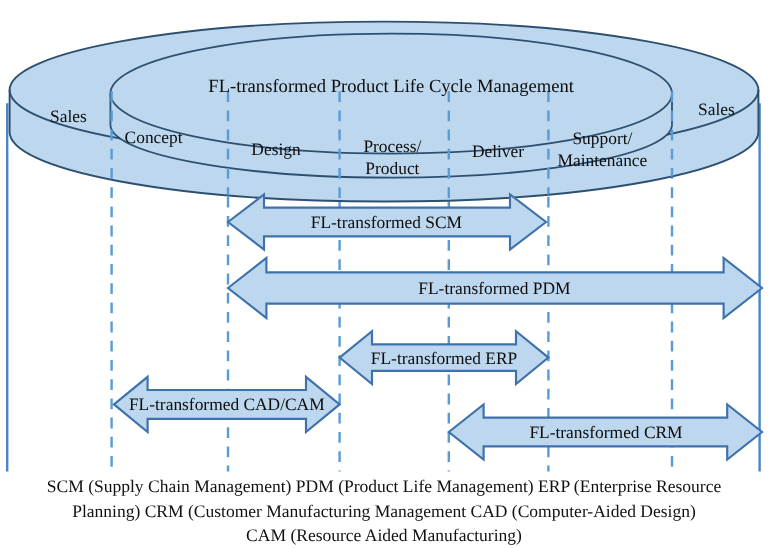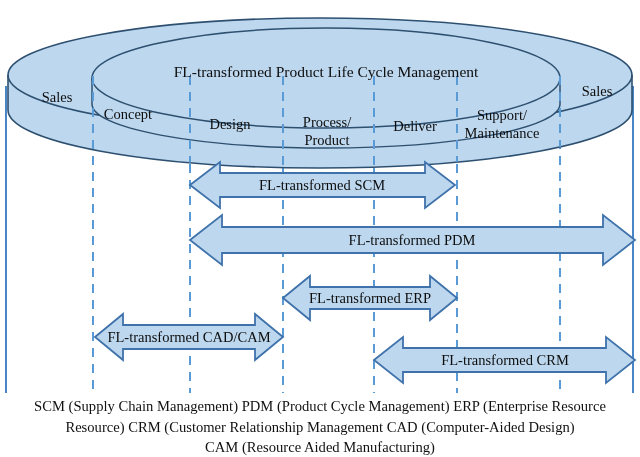--- a/index.html
+++ b/index.html
@@ -149,18 +149,18 @@
 
     <g>
       <path d="M 374,360 L 403,337 L 403,348 L 606,348 L 606,337 L 635,360
                L 606,383 L 606,372 L 403,372 L 403,383 Z" fill="#bdd7ee" stroke="#3f72ab" stroke-width="1.8" stroke-linejoin="miter"></path>
       <text class="svg-label arrow-label" x="505" y="365" text-anchor="middle">FL-transformed CRM</text>
     </g>
 
   </svg>
 
   <div id="caption">
-    <span class="cap-line">SCM (Supply Chain Management) PDM (Product Cycle Management) ERP (Enterprise Resource</span>
-    <span class="cap-line">Resource) CRM (Customer Relationship Management CAD (Computer-Aided Design)</span>
+    <span class="cap-line">SCM (Supply Chain Management) PDM (Product Life Management) ERP (Enterprise Resource</span>
+    <span class="cap-line">Planning) CRM (Customer Manufacturing Management CAD (Computer-Aided Design)</span>
     <span class="cap-line">CAM (Resource Aided Manufacturing)</span>
   </div>
 
 </div>
 
 </body></html>

